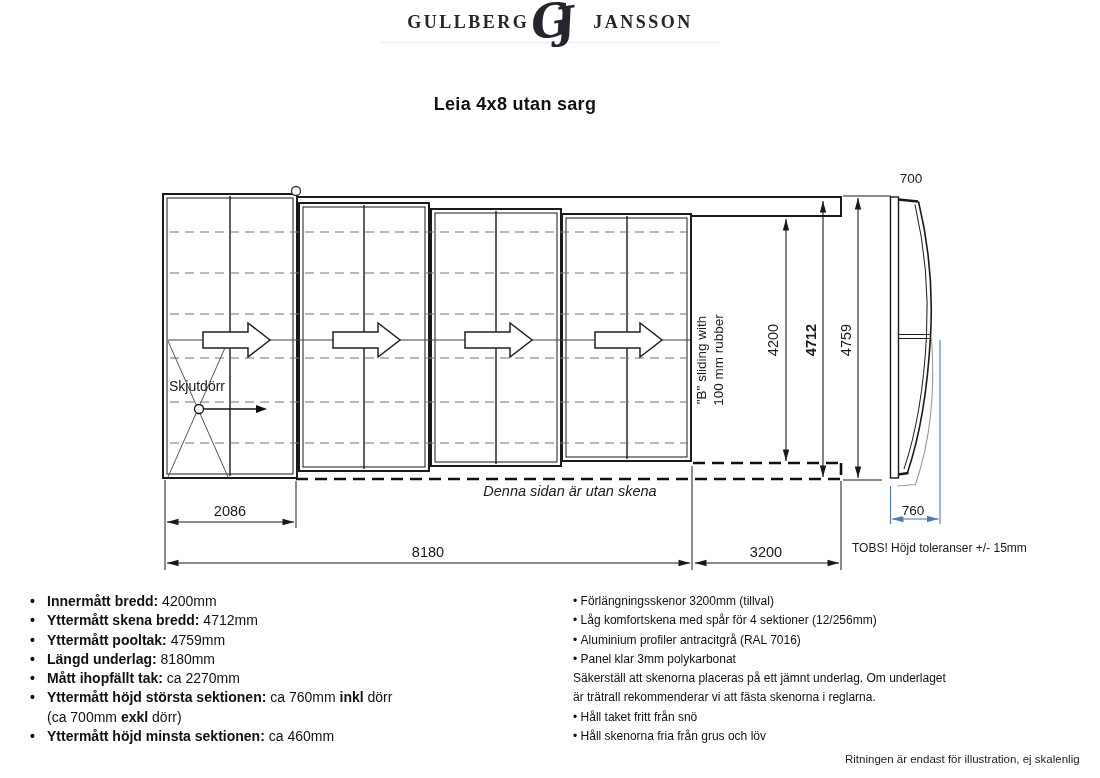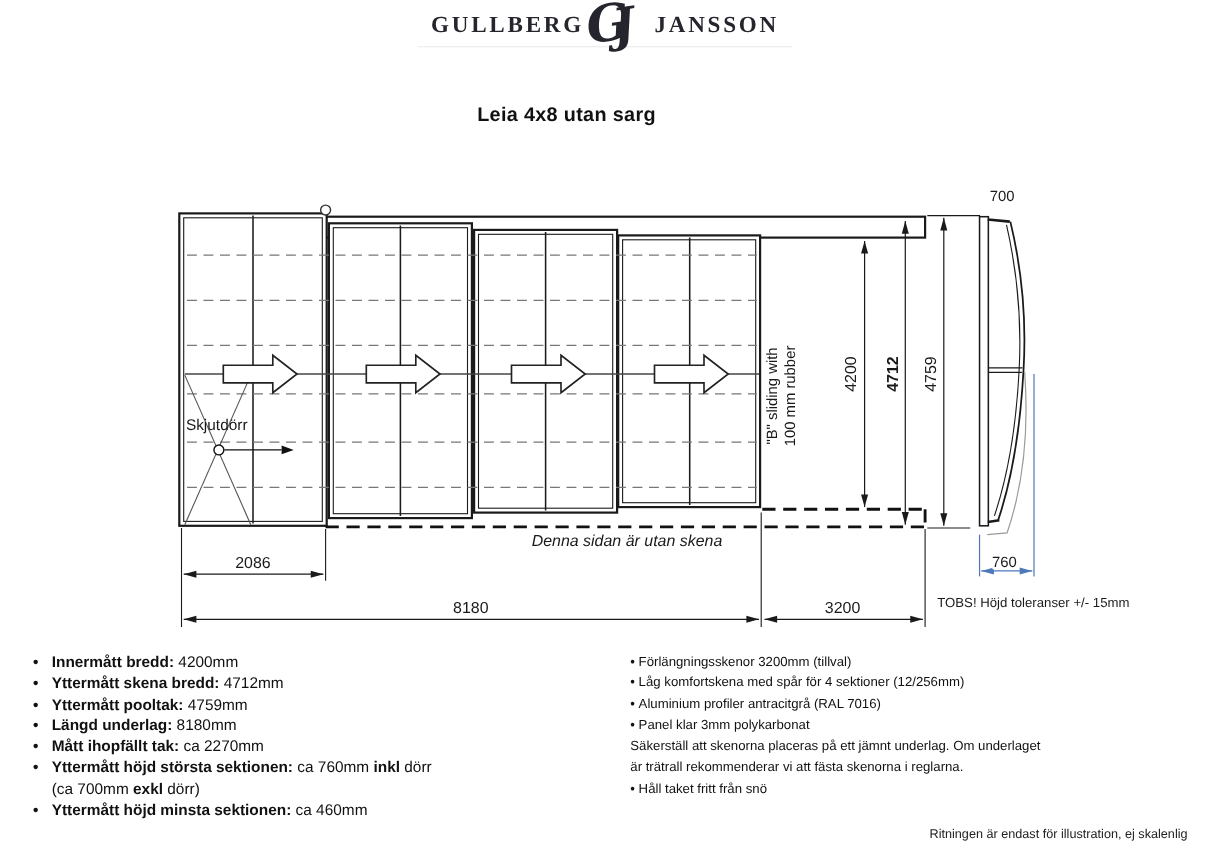--- a/index.html
+++ b/index.html
@@ -1,21 +1,21 @@
 <!DOCTYPE html>
 <html><head>
 <meta charset="utf-8">
 <style>
   html,body{margin:0;padding:0;background:#fff;width:1100px;height:778px;overflow:hidden;
     font-family:"Liberation Sans",sans-serif;color:#111;}
   .abs{position:absolute;}
   
   #logo{top:3px;left:380px;width:340px;height:39px;display:flex;align-items:center;
     justify-content:center;border-bottom:1px solid #ececec;color:#25252e;}
-  .logo-word{font-family:"Liberation Serif",serif;font-size:21px;font-weight:600;
+  .logo-word{font-family:"Liberation Serif",serif;font-size:18px;font-weight:600;
     letter-spacing:2.5px;text-transform:uppercase;white-space:nowrap;}
   #monogram{position:relative;width:64px;height:38px;flex:0 0 auto;}
   #monogram span{position:absolute;font-family:"DejaVu Serif",serif;font-style:italic;
     font-weight:700;line-height:1;}
   #mono-g{font-size:46px;left:2px;top:-6px;transform:rotate(-8deg);}
   #mono-j{font-size:42px;left:26px;top:-2px;transform:rotate(-8deg);}
   #title{top:94px;left:0;width:1030px;text-align:center;font-size:18px;font-weight:bold;
     letter-spacing:.3px;}
   
   #drawing{top:0;left:0;}
@@ -176,15 +176,16 @@
     <div class="spec-row disc"><span class="b">Yttermått höjd största sektionen:</span><span> ca 760mm </span><span class="b">inkl</span><span> dörr</span><br><span>(ca 700mm </span><span class="b">exkl</span><span> dörr)</span></div>
     <div class="spec-row disc"><span class="b">Yttermått höjd minsta sektionen:</span><span> ca 460mm</span></div>
   </div>
 <div class="abs" id="notes">
     <div class="note-row bul"><span>Förlängningsskenor 3200mm (tillval)</span></div>
     <div class="note-row bul"><span>Låg komfortskena med spår för 4 sektioner (12/256mm)</span></div>
     <div class="note-row bul"><span>Aluminium profiler antracitgrå (RAL 7016)</span></div>
     <div class="note-row bul"><span>Panel klar 3mm polykarbonat</span></div>
     <div class="note-row"><span>Säkerställ att skenorna placeras på ett jämnt underlag. Om underlaget</span><br><span>är trätrall rekommenderar vi att fästa skenorna i reglarna.</span></div>
     <div class="note-row bul"><span>Håll taket fritt från snö</span></div>
+    <div class="note-row bul"><span>Håll skenorna fria från grus och löv</span></div>
   </div>
 
 <div class="abs" id="footer-note">Ritningen är endast för illustration, ej skalenlig</div>
 
 </body></html>

